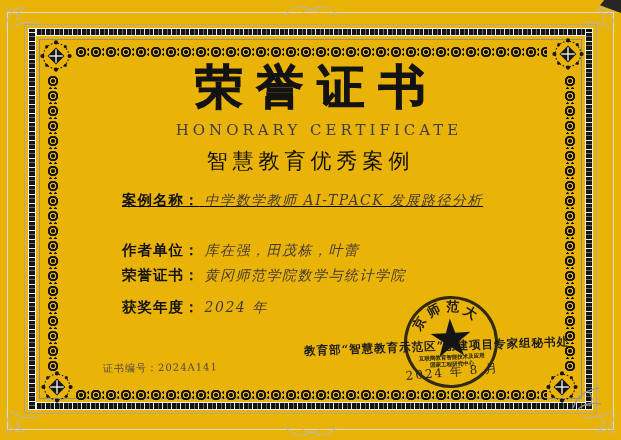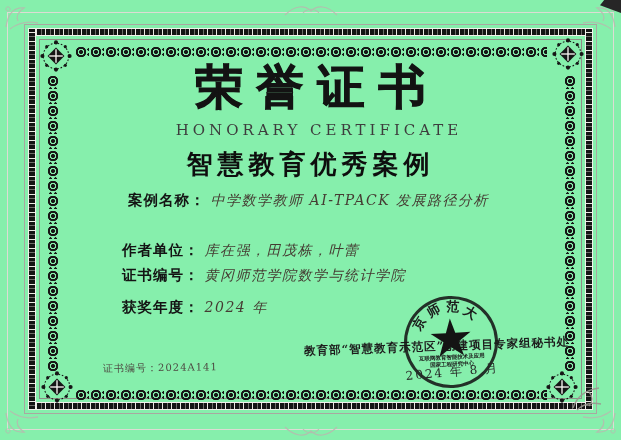--- a/index.html
+++ b/index.html
@@ -3,21 +3,21 @@
 <meta charset="utf-8">
 <style>
   html,body{margin:0;padding:0;}
   body{
     width:621px;height:440px;overflow:hidden;
     background:#f7f6f3;
     font-family:"DejaVu Serif", serif;
     position:relative;
   }
   .paper{
-    position:absolute;inset:0;background:#86efac;
+    position:absolute;inset:0;background:#eab308;
   }
   
   .outer-deco{
     position:absolute;top:12px;left:7px;right:7px;bottom:10px;
     border:1px solid #dddcd4;pointer-events:none;
   }
   .corner-curl{position:absolute;width:36px;height:28px;opacity:.8;}
   .corner-curl.tl{left:-4px;top:-10px;}
   .corner-curl.tr{right:-4px;top:-10px;transform:scaleX(-1);}
   .corner-curl.bl{left:-4px;bottom:-8px;transform:scaleY(-1);}
@@ -83,33 +83,33 @@
     -webkit-text-stroke:1px #131313;
   }
   .subtitle{
     position:absolute;left:0;right:0;top:121px;text-align:center;
     font-family:"DejaVu Serif", serif;font-size:15px;letter-spacing:4px;
     color:#3d3d3d;
     margin-left:17px;
   }
   .award{
     position:absolute;left:0;right:0;top:147px;text-align:center;
-    font-family:"Liberation Sans", sans-serif;font-weight:700;font-size:26px;
+    font-family:"Liberation Sans", sans-serif;font-weight:400;font-size:21px;
     letter-spacing:5px;color:#0e0e0e;
   }
   .row{position:absolute;white-space:nowrap;}
   .row .lbl{
     font-family:"Liberation Sans", sans-serif;font-weight:700;font-size:14.5px;
     color:#141414;letter-spacing:1px;
   }
   .row .val{
     font-family:"DejaVu Serif", serif;font-style:italic;font-size:14px;
     color:#453b32;letter-spacing:1.5px;
   }
-  .row-name{left:128px;top:190px;}
+  .row-name{left:122px;top:190px;text-decoration:underline;}
   .row-name2{left:228px;top:215px;}
   .row-authors{left:122px;top:240px;}
   .row-affil{left:122px;top:265px;}
   .row-year{left:122px;top:291px;margin-top:6px;}
   .cert-no{
     position:absolute;left:103px;top:361px;
     font-family:"DejaVu Serif", serif;font-size:10px;color:#4d4841;
     letter-spacing:1px;transform:rotate(-.8deg);
   }
   .issuer{
@@ -276,21 +276,21 @@
 
   <div class="row row-name">
     <span class="lbl">案例名称：</span>
     <span class="val">中学数学教师 AI-TPACK 发展路径分析</span>
   </div>
   <div class="row row-authors">
     <span class="lbl">作者单位：</span>
     <span class="val">库在强，田茂栋，叶蕾</span>
   </div>
   <div class="row row-affil">
-    <span class="lbl">证书编号：</span>
+    <span class="lbl">荣誉证书：</span>
     <span class="val">黄冈师范学院数学与统计学院</span>
   </div>
   <div class="row row-year">
     <span class="lbl">获奖年度：</span>
     <span class="val">2024 年</span>
   </div>
 
   <div class="cert-no">证书编号：2024A141</div>
   <div class="issuer">教育部“智慧教育示范区”创建项目专家组秘书处</div>
 

